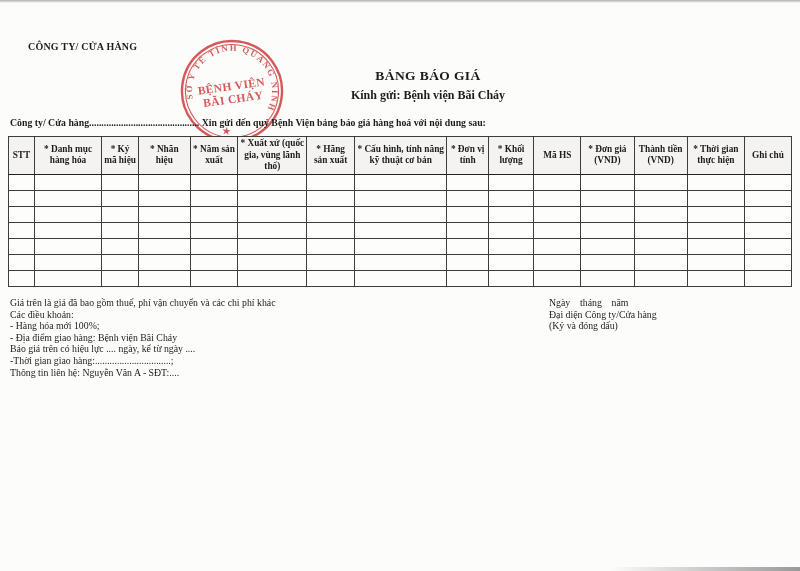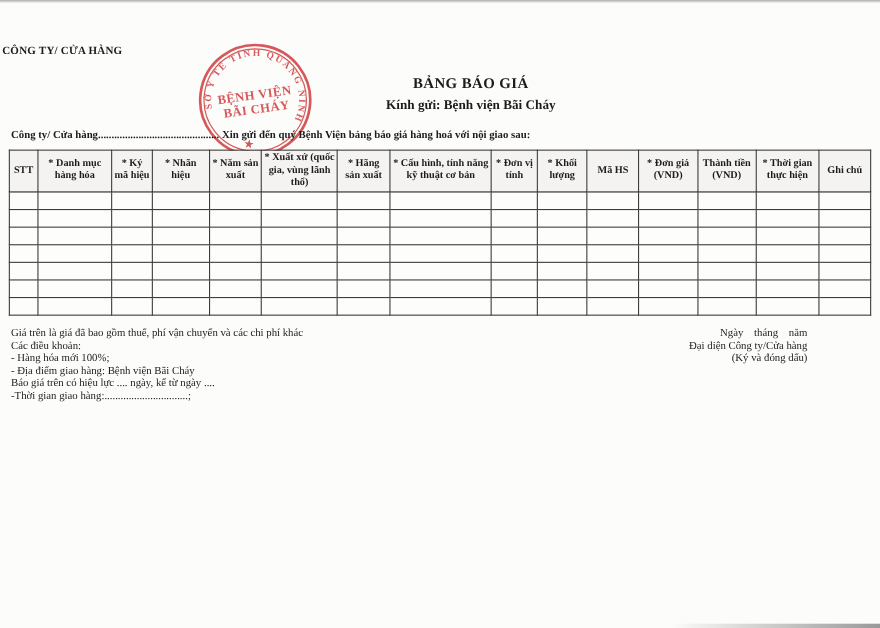--- a/index.html
+++ b/index.html
@@ -7,21 +7,21 @@
     position:relative;width:800px;height:571px;overflow:hidden;
     background:#fcfcfb;color:#1c1c1c;
     font-family:"Liberation Serif","DejaVu Serif",serif;
   }
   
   .edge-top{position:absolute;top:0;left:0;width:100%;height:3px;
     background:linear-gradient(to bottom,rgba(110,110,110,.55),rgba(255,255,255,0));}
   .edge-bottom{position:absolute;bottom:0;right:0;width:190px;height:4px;
     background:linear-gradient(to right,rgba(255,255,255,0),rgba(120,120,120,.75));}
 
-  .company-label{position:absolute;left:2px;top:41px;font-weight:bold;font-size:10px;letter-spacing:.2px;}
+  .company-label{position:absolute;left:28px;top:41px;font-weight:bold;font-size:10px;letter-spacing:.2px;}
 
   .title-block{position:absolute;left:0;top:68px;width:792px;text-align:center;margin-left:32px;}
   .doc-title{font-weight:bold;font-size:13.5px;letter-spacing:.4px;}
   .doc-subtitle{font-weight:bold;font-size:12px;margin-top:4px;}
 
   .intro-line{position:absolute;left:10px;top:117px;font-weight:bold;font-size:9.8px;white-space:nowrap;}
 
   
   .stamp{position:absolute;left:177px;top:36px;opacity:.84;}
   .stamp circle{fill:none;stroke:#cf3a3c;}
@@ -43,21 +43,21 @@
   .quote-table th{
     height:33px;font-weight:bold;text-align:center;vertical-align:middle;
     padding:1px 2px;background:#f4f3f1;line-height:1.25;
     border-bottom:1.4px solid #232323;
   }
   .quote-table td{height:15px;padding:0;background:#fdfdfc;}
 
   .terms{position:absolute;left:10px;top:297px;font-size:9.8px;line-height:11.6px;}
   .terms div{white-space:nowrap;}
 
-  .signature{position:absolute;left:572px;top:297px;width:162px;text-align:right;
+  .signature{position:absolute;left:549px;top:297px;width:162px;text-align:left;
     font-size:9.8px;line-height:11.6px;}
 </style>
 </head>
 <body>
 
 <div class="paper">
 
   <div class="edge-top"></div>
   <div class="edge-bottom"></div>
 
@@ -77,21 +77,21 @@
       <text class="stamp-center" x="0" y="-1" text-anchor="middle">BỆNH VIỆN</text>
       <text class="stamp-center" x="0" y="12" text-anchor="middle">BÃI CHÁY</text>
     </g>
   </svg>
 
   <div class="title-block">
     <div class="doc-title">BẢNG BÁO GIÁ</div>
     <div class="doc-subtitle">Kính gửi: Bệnh viện Bãi Cháy</div>
   </div>
 
-  <div class="intro-line">Công ty/ Cửa hàng............................................. Xin gửi đến quý Bệnh Viện bảng báo giá hàng hoá với nội giao sau:</div>
+  <div class="intro-line">Công ty/ Cửa hàng............................................. Xin gửi đến quý Bệnh Viện bảng báo giá hàng hoá với nội dung sau:</div>
 
   <table class="quote-table">
     <colgroup>
       <col style="width:3.3%">
         <col style="width:8.6%">
         <col style="width:4.7%">
       <col style="width:6.6%">
         <col style="width:6.1%">
         <col style="width:8.8%">
       <col style="width:6.1%">
@@ -246,20 +246,21 @@
       </tbody>
   </table>
 
   <div class="terms">
     <div>Giá trên là giá đã bao gồm thuế, phí vận chuyển và các chi phí khác</div>
     <div>Các điều khoản:</div>
     <div>- Hàng hóa mới 100%;</div>
     <div>- Địa điểm giao hàng: Bệnh viện Bãi Cháy</div>
     <div>Báo giá trên có hiệu lực .... ngày, kể từ ngày ....</div>
     <div>-Thời gian giao hàng:...............................;</div>
+    <div>Thông tin liên hệ: Nguyễn Văn A - SĐT:....</div>
   </div>
 
   <div class="signature">
     <div>Ngày&nbsp;&nbsp;&nbsp;&nbsp;tháng&nbsp;&nbsp;&nbsp;&nbsp;năm</div>
     <div>Đại diện Công ty/Cửa hàng</div>
     <div>(Ký và đóng dấu)</div>
   </div>
 
 </div>
 

